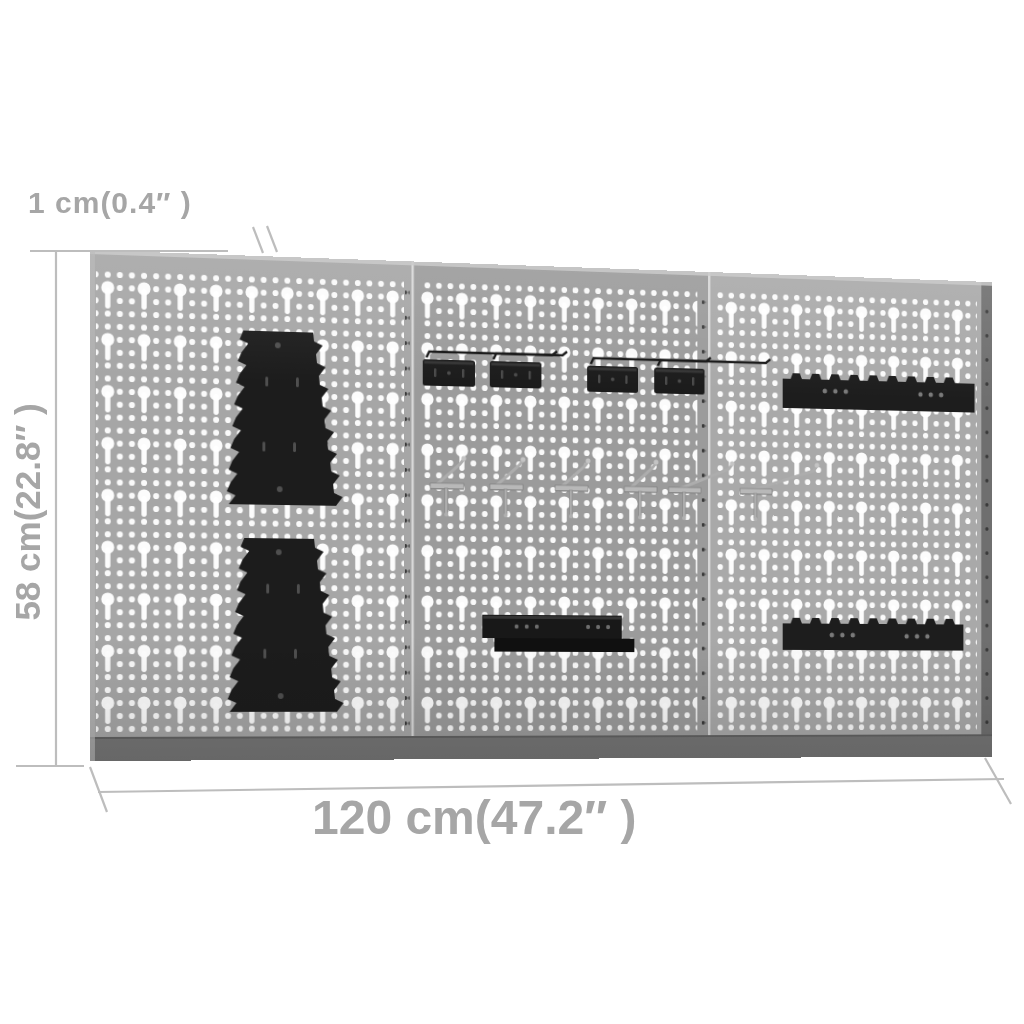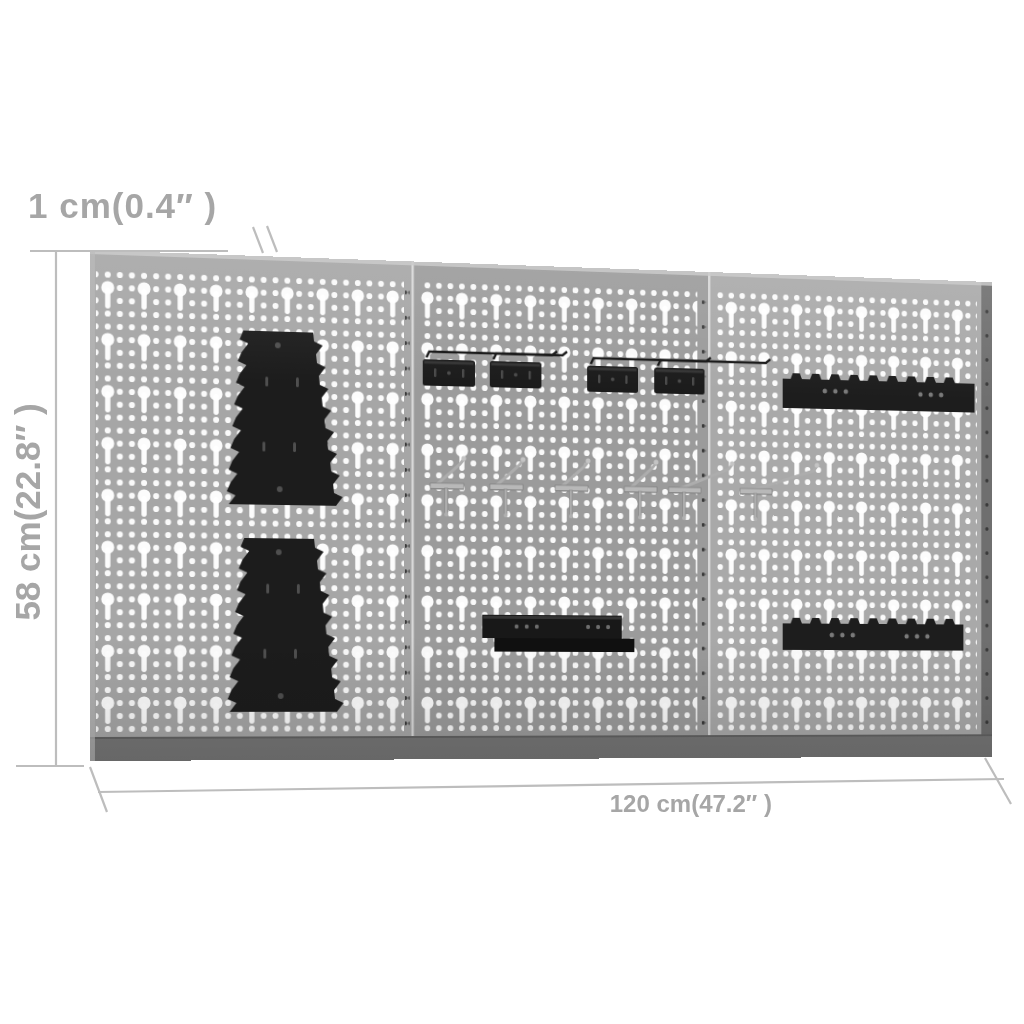--- a/index.html
+++ b/index.html
@@ -1,23 +1,23 @@
 <!DOCTYPE html>
 <html><head>
 <meta charset="utf-8">
 <style>
   html,body{margin:0;padding:0;background:#ffffff;}
   #stage{position:relative;width:1024px;height:1024px;background:#ffffff;overflow:hidden;
          font-family:"Liberation Sans",sans-serif;}
   .dim-label{position:absolute;font-weight:bold;color:#a6a6a6;white-space:nowrap;
              font-family:"Liberation Sans",sans-serif;}
-  #thickness-label{left:28px;top:186px;font-size:35px;letter-spacing:1px;}
+  #thickness-label{left:28px;top:186px;font-size:30px;letter-spacing:1px;}
   #height-label{left:-102px;top:490px;width:260px;height:44px;line-height:44px;text-align:center;
                 font-size:35px;transform:rotate(-90deg);}
-  #width-label{left:312px;top:790px;width:460px;text-align:right;font-size:24px;}
+  #width-label{left:312px;top:790px;width:460px;text-align:left;font-size:48px;}
   #board{position:absolute;left:90px;top:250px;width:984px;height:511px;
          transform:perspective(2000px) rotateY(9deg);transform-origin:0px 449px;}
   #dim-lines{position:absolute;left:0;top:0;}
 </style>
 </head>
 <body>
 
 <div id="stage">
 
   <div id="board">

